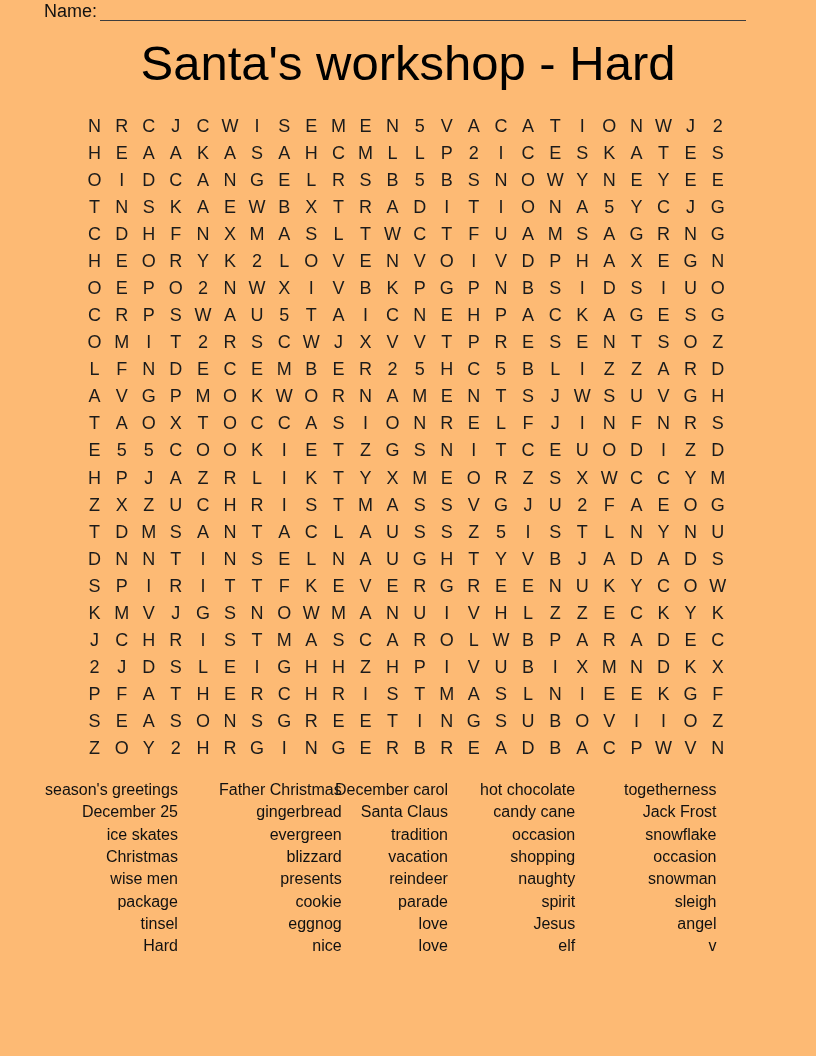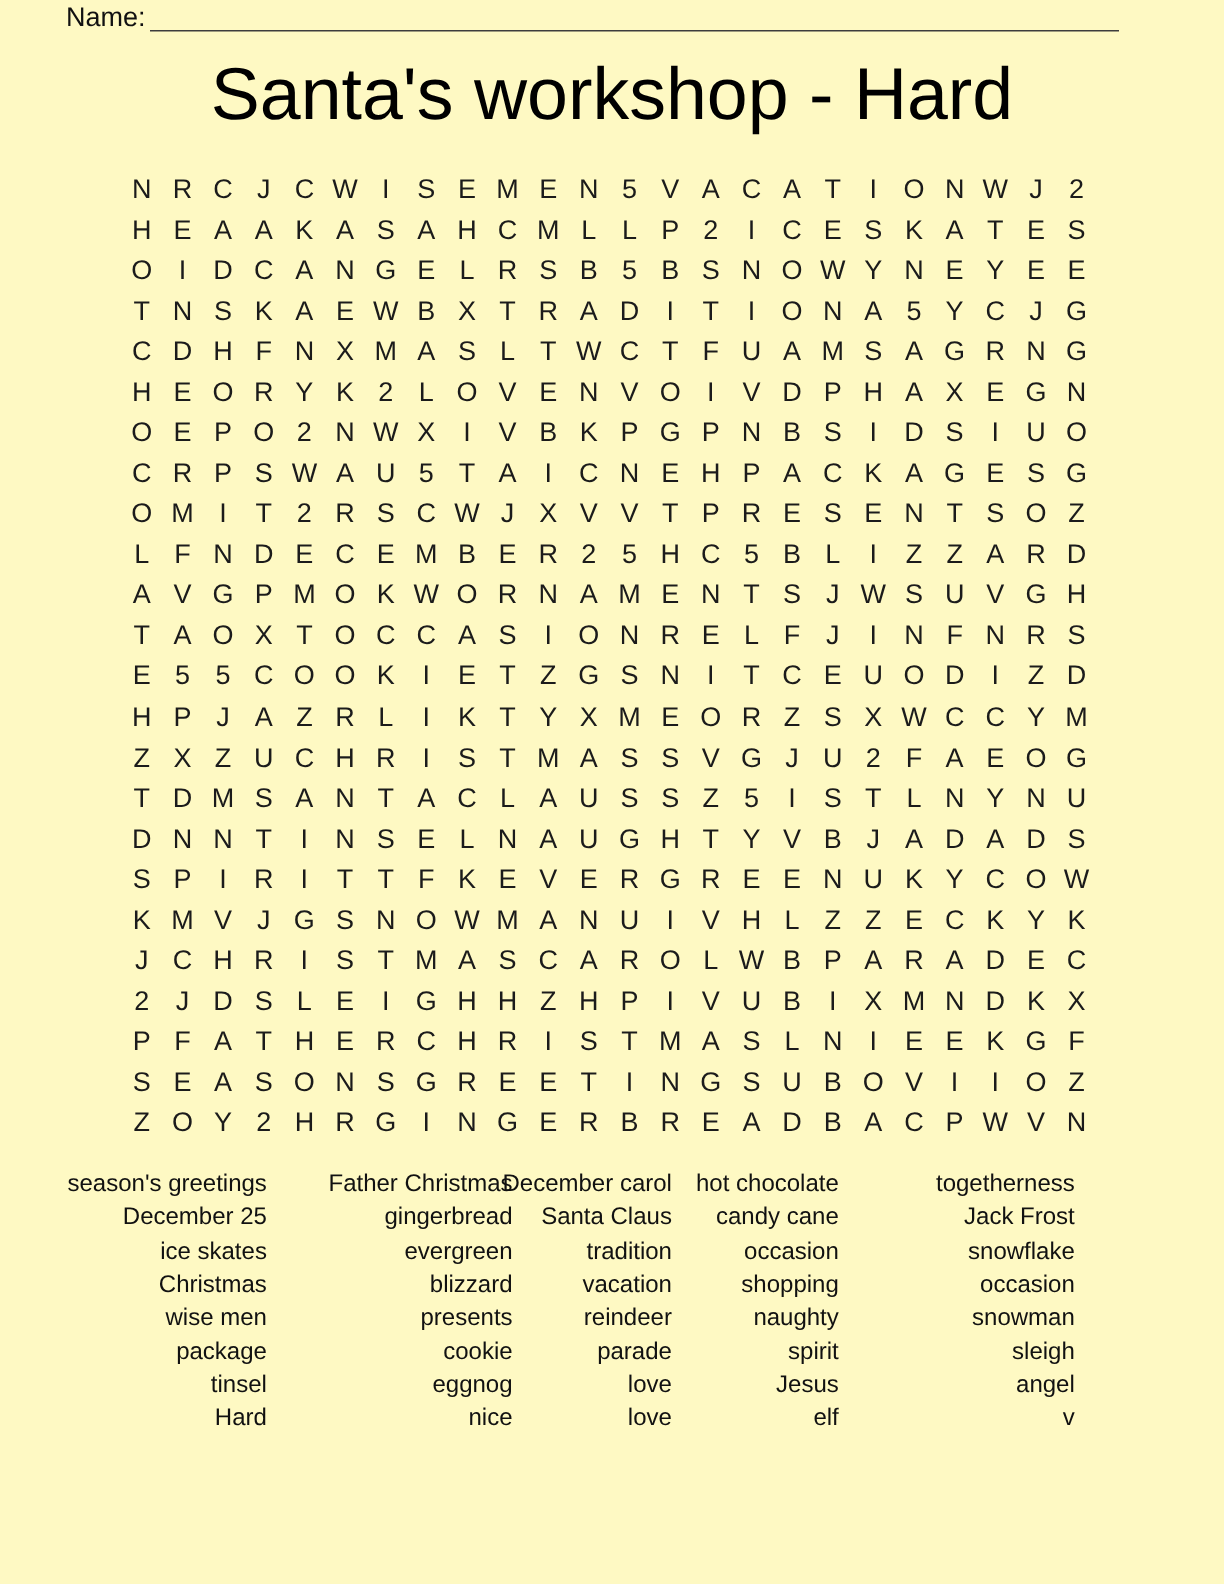--- a/index.html
+++ b/index.html
@@ -1,20 +1,20 @@
 <!DOCTYPE html>
 <html><head>
 <meta charset="utf-8">
 <style>
   html, body { margin: 0; padding: 0; background: #ffffff; }
   .page {
     position: relative;
     width: 816px;
     height: 1056px;
-    background: #fef9c3;
+    background: #fdba74;
     font-family: "Liberation Sans", sans-serif;
     color: #161616;
     overflow: hidden;
   }
   .name-label {
     position: absolute;
     left: 44px;
     top: 1px;
     font-size: 18px;
     line-height: 20px;
@@ -62,21 +62,21 @@
     top: 779px;
     font-size: 16px;
     line-height: 22.33px;
     color: #111;
     white-space: nowrap;
     text-align: right;
   }
   .word-col:nth-child(1) { left: 45px; }
   .word-col:nth-child(2) { left: 191px; margin-left: 28px; }
   .word-col:nth-child(3) { left: 335px; }
-  .word-col:nth-child(4) { left: 464px; }
+  .word-col:nth-child(4) { left: 480px; }
   .word-col:nth-child(5) { left: 624px; }
 </style>
 </head>
 <body>
 
 <div class="page">
   <span class="name-label">Name:</span>
   <div class="name-line"></div>
   <h1 class="title" style="margin:0;">Santa's workshop - Hard</h1>
   <div class="grid">

